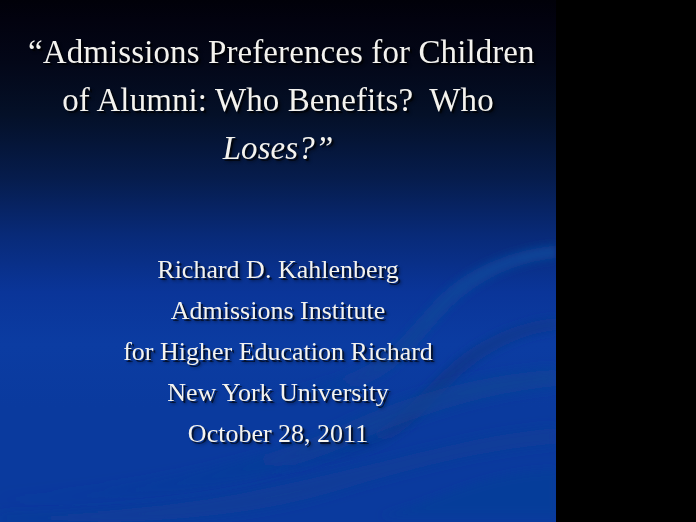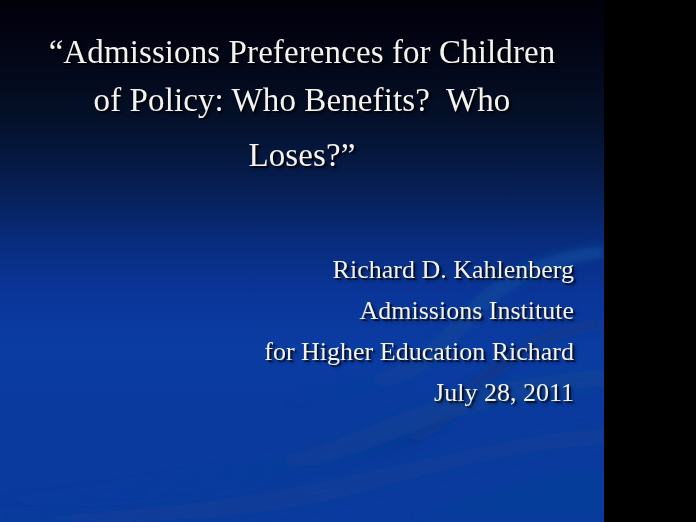--- a/index.html
+++ b/index.html
@@ -6,21 +6,21 @@
     margin: 0;
     padding: 0;
     background: #000;
   }
   body {
     font-family: "Liberation Serif", "DejaVu Serif", serif;
   }
 
   #slide {
     position: relative;
-    width: 604px;
+    width: 556px;
     height: 522px;
     overflow: hidden;
     background: #0a3a9e;
   }
 
   
   .bg-gradient {
     position: absolute;
     inset: 0;
     background: linear-gradient(
@@ -64,29 +64,30 @@
     color: #f4f3ef;
     font-size: 33px;
     line-height: 48px;
     letter-spacing: 0.1px;
     white-space: pre;
     text-shadow:
       2px 2px 0 rgba(0, 0, 0, 0.62),
       3px 3px 3px rgba(0, 0, 0, 0.42);
   }
   .title-line.gap-top {
-    margin-top: 7px;
+    margin-top: 0;
+    font-style: italic;
   }
 
   .subtitle-block {
     position: absolute;
     left: 0;
     right: 0;
     top: 249px;
-    text-align: right;
+    text-align: center;
     padding: 0 30px;
     box-sizing: border-box;
   }
   .subtitle-line {
     color: #f4f3ef;
     font-size: 26px;
     line-height: 41px;
     white-space: pre;
     text-shadow:
       2px 2px 0 rgba(0, 0, 0, 0.58),
@@ -149,24 +150,25 @@
       </g>
 
       <g filter="url(#soft)">
         <path d="M696,470 C660,470 620,476 584,486 C548,496 512,508 474,516 L696,516 Z" fill="#0d4197" opacity="0.45"></path>
       </g>
     </svg>
   </div>
 
   <div class="title-block">
     <div class="title-line">“Admissions Preferences for Children</div>
-    <div class="title-line">of Policy: Who Benefits?  Who</div>
+    <div class="title-line">of Alumni: Who Benefits?  Who</div>
     <div class="title-line gap-top">Loses?”</div>
   </div>
 
   <div class="subtitle-block">
     <div class="subtitle-line">Richard D. Kahlenberg</div>
     <div class="subtitle-line">Admissions Institute</div>
     <div class="subtitle-line">for Higher Education Richard</div>
-    <div class="subtitle-line">July 28, 2011</div>
+    <div class="subtitle-line">New York University</div>
+    <div class="subtitle-line">October 28, 2011</div>
   </div>
 
 </div>
 
 </body></html>

